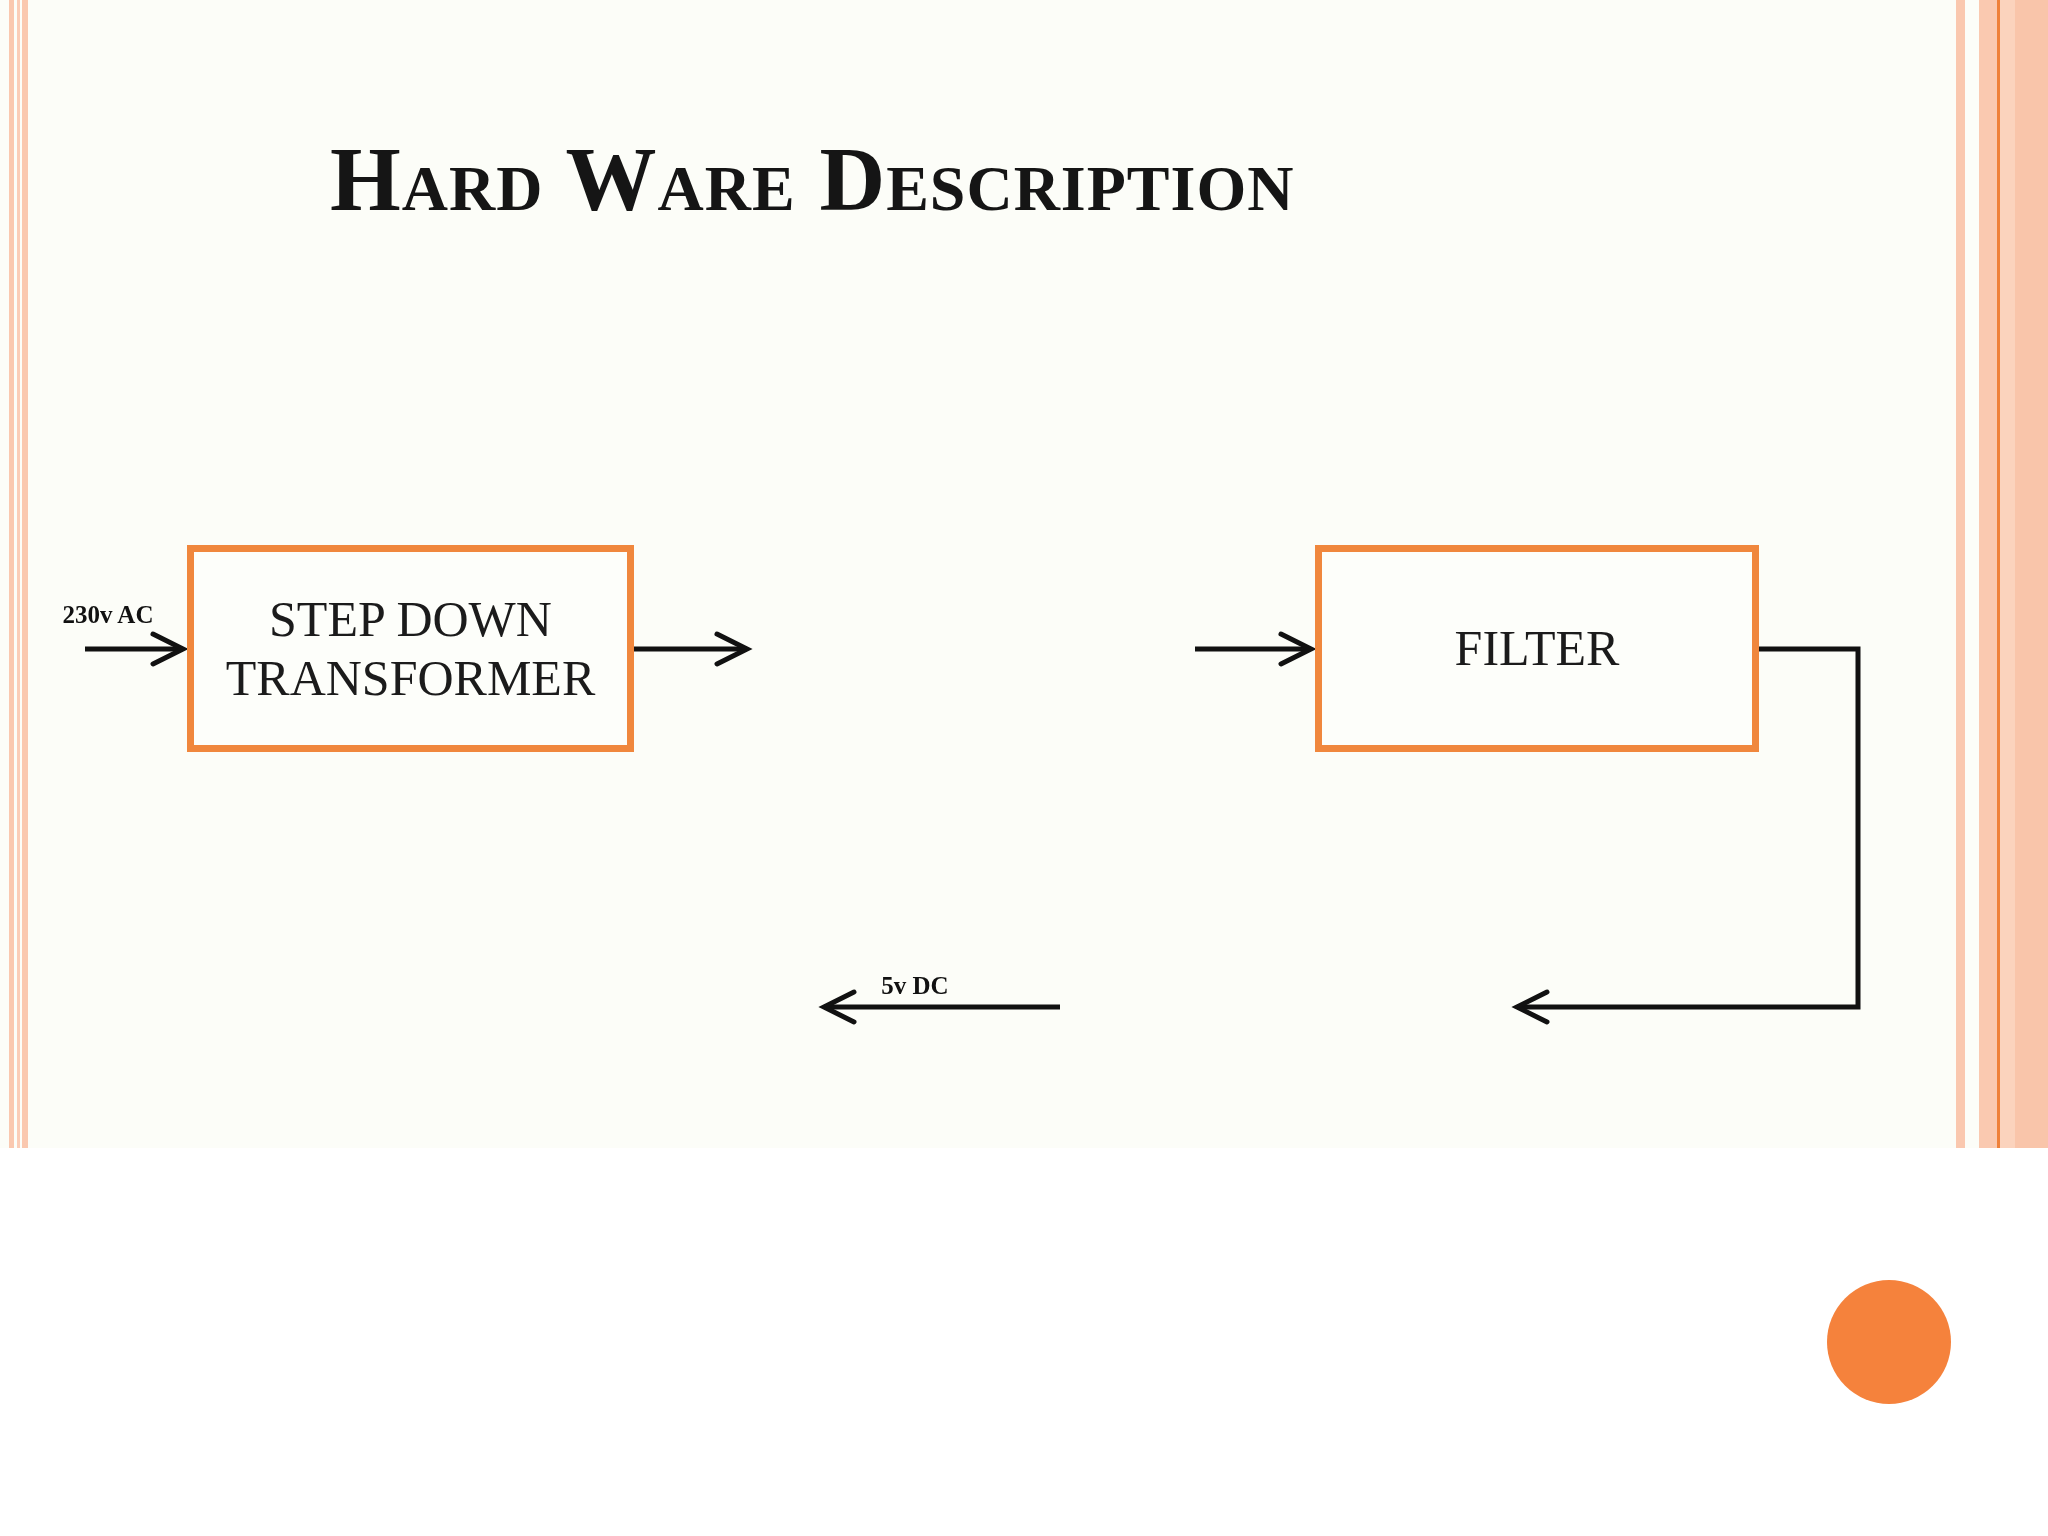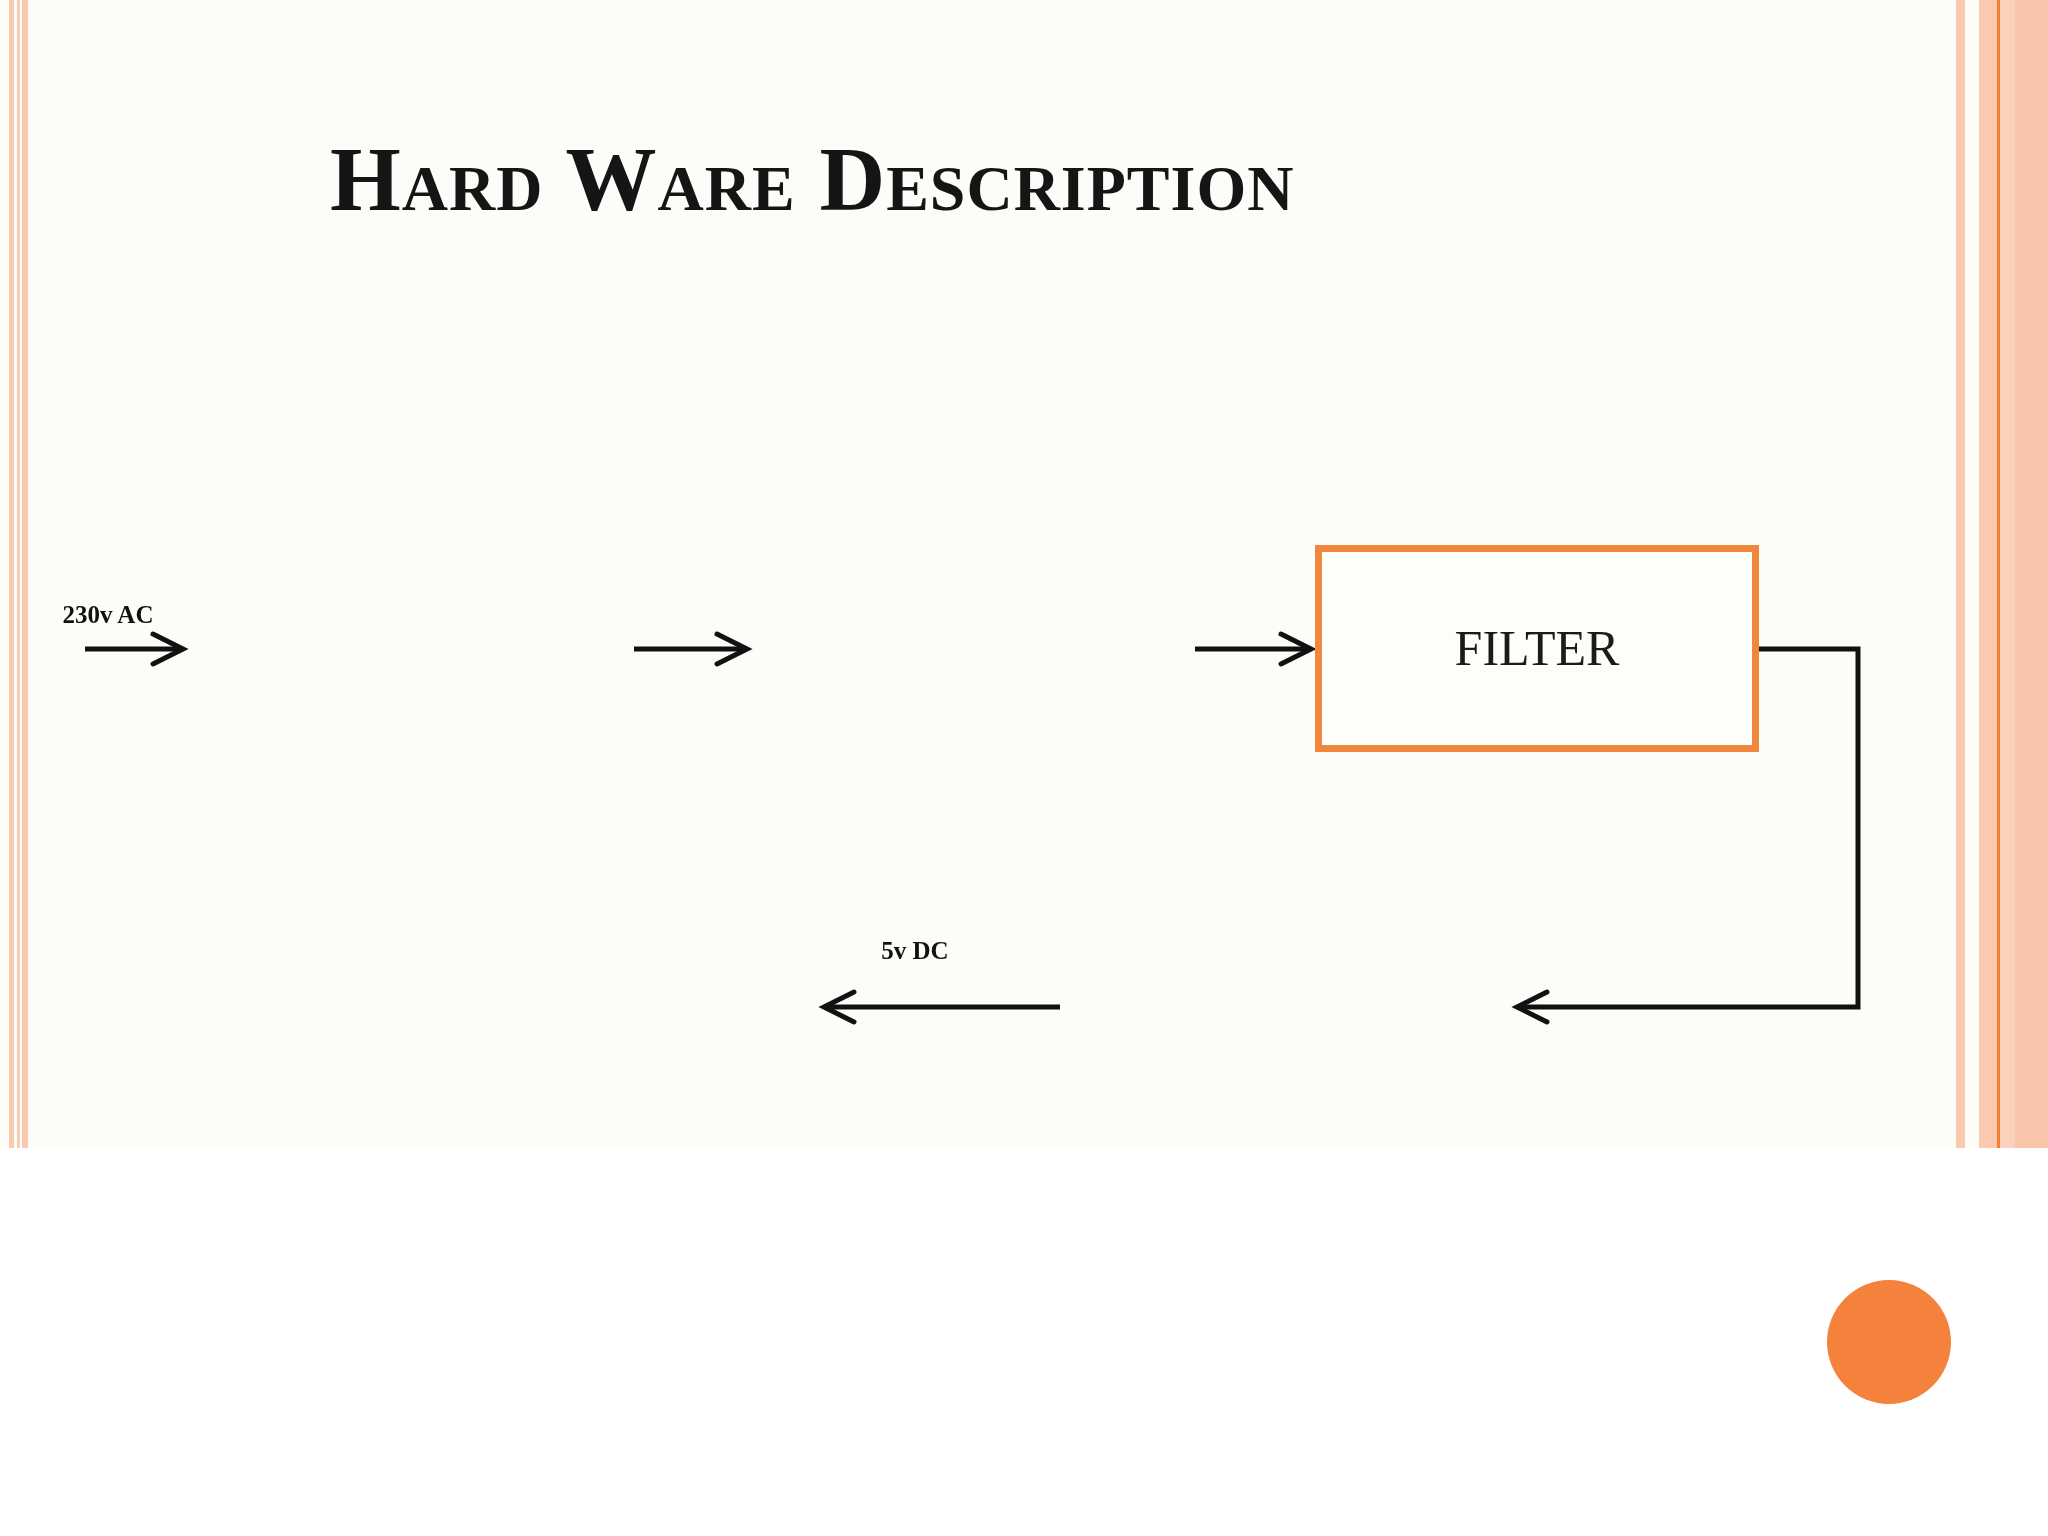--- a/index.html
+++ b/index.html
@@ -60,21 +60,21 @@
   
   .volt-label {
     position: absolute;
     font-size: 25px;
     font-weight: bold;
     color: #111;
     text-align: center;
     white-space: nowrap;
   }
   .label-input  { left: 48px;  top: 601px; width: 120px; }
-  .label-output { left: 853px; top: 937px; width: 124px; }
+  .label-output { left: 853px; top: 972px; width: 124px; }
   
   .connectors {
     position: absolute;
     left: 0; top: 0;
     width: 2048px; height: 1536px;
     pointer-events: none;
   }
   .connectors path { stroke: #111; stroke-width: 5; fill: none; }
   
   .circle {
@@ -107,20 +107,23 @@
         <path d="M8,7 L38,22 L8,37" fill="none" stroke="#111" stroke-width="5" stroke-linecap="round"></path>
       </marker>
     </defs>
     <path d="M 85 649 H 183" marker-end="url(#arrowhead)"></path>
     <path d="M 634 649 H 747" marker-end="url(#arrowhead)"></path>
     <path d="M 1195 649 H 1311" marker-end="url(#arrowhead)"></path>
     <path d="M 1757 649 H 1858 V 1007 H 1517" marker-end="url(#arrowhead)"></path>
     <path d="M 1060 1007 H 824" marker-end="url(#arrowhead)"></path>
   </svg>
 
+  <div class="block block-transformer">
+    <span>STEP DOWN TRANSFORMER</span>
+  </div>
   <div class="block block-filter">
     <span>FILTER</span>
   </div>
 
   <div class="volt-label label-input">230v AC</div>
   <div class="volt-label label-output">5v DC</div>
 
   <div class="circle"></div>
 
 </div>

